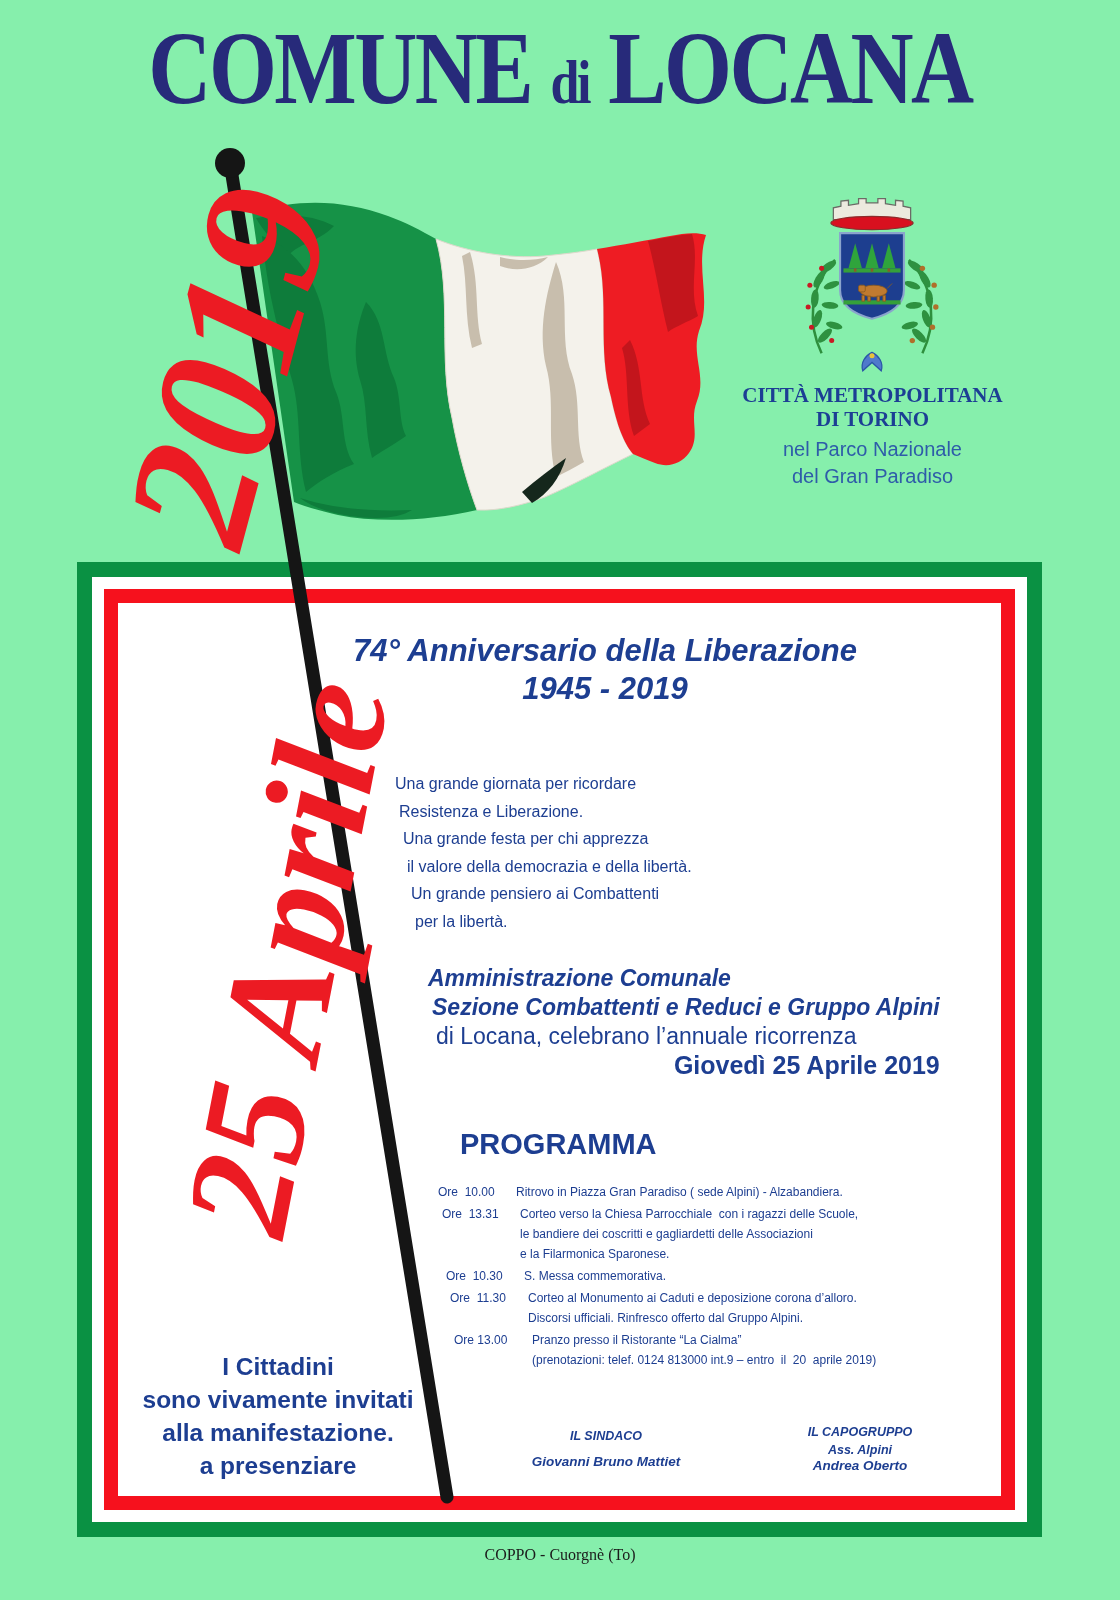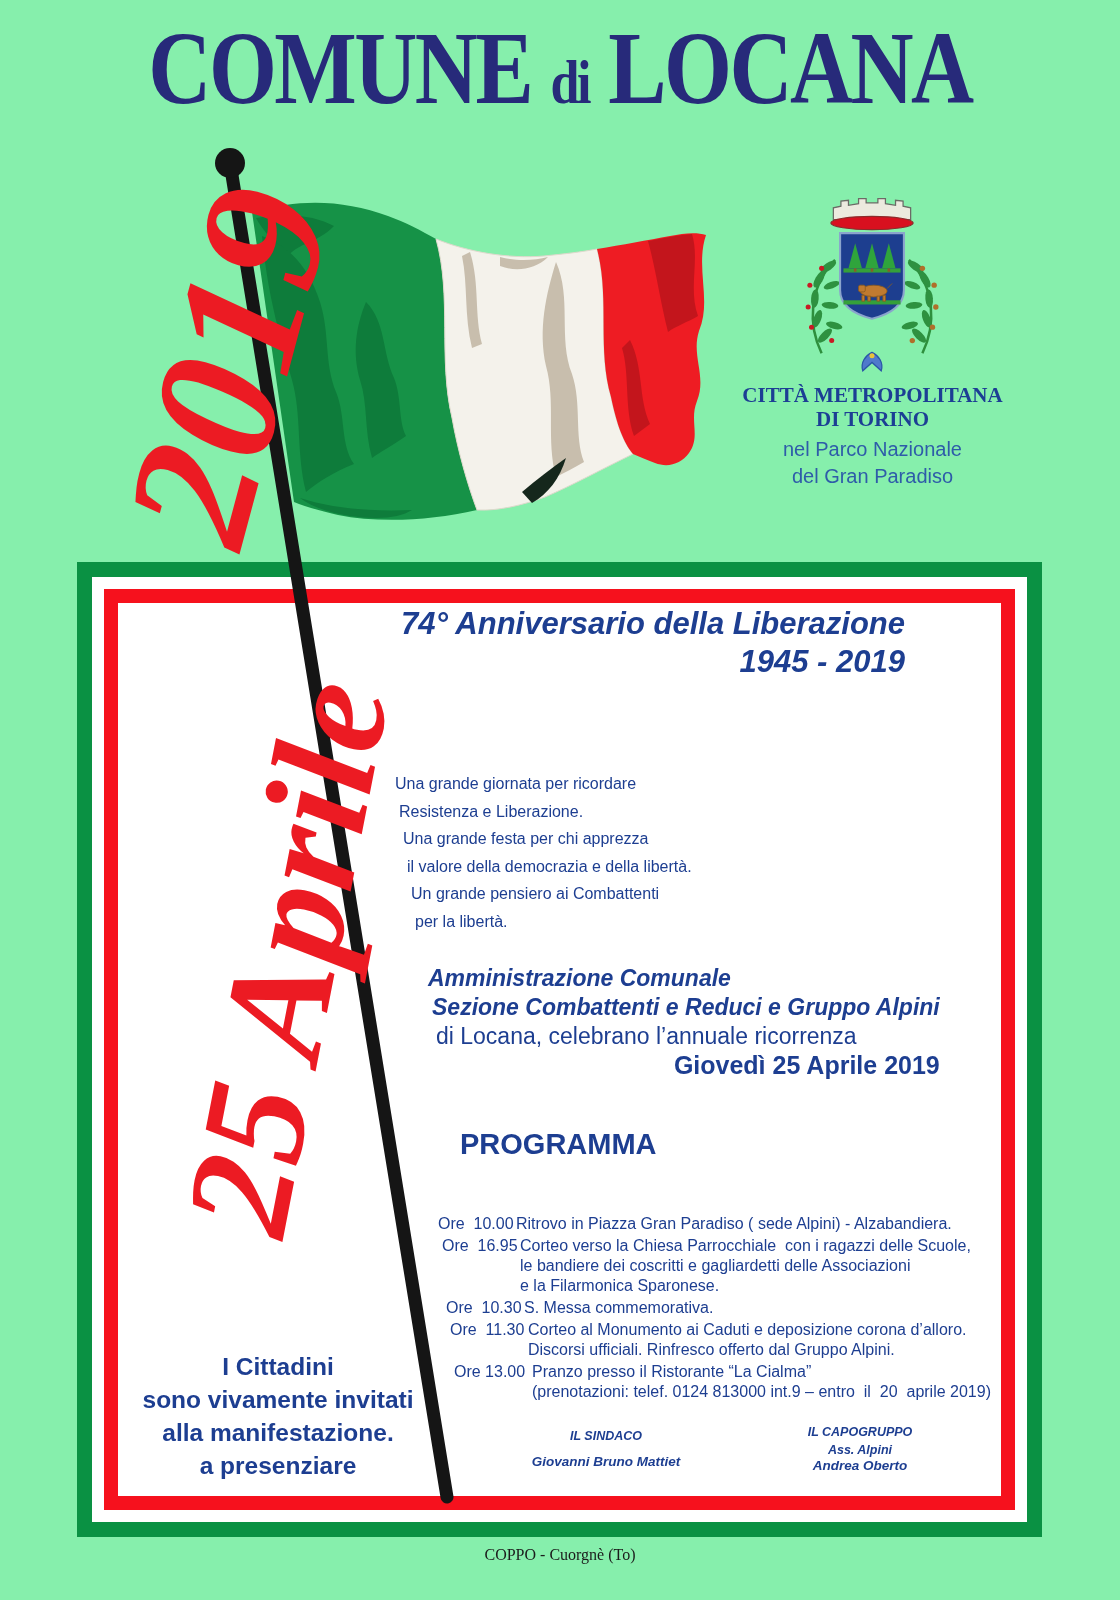--- a/index.html
+++ b/index.html
@@ -37,35 +37,35 @@
   .crest-org{font-family:"Liberation Serif",serif;font-weight:bold;color:#1c3e94;
              font-size:21px;line-height:24px;}
   .crest-park{color:#2e5ca9;font-size:20px;line-height:27px;}
   .crest-park.first{margin-top:5px;}
 
   
   .content{position:absolute;left:0;top:0;width:1120px;height:1600px;z-index:6;
            color:#1d3e91;pointer-events:none;}
   .pre{white-space:pre-wrap;}
 
-  .anniv{position:absolute;left:305px;top:605px;width:600px;text-align:right;
+  .anniv{position:absolute;left:305px;top:632px;width:600px;text-align:center;
          font-weight:bold;font-style:italic;font-size:31px;line-height:38px;}
   .intro{position:absolute;left:395px;top:770px;font-size:16px;line-height:27.5px;}
   .intro div{padding-left:0;}
   .intro .i1{padding-left:4px;} .intro .i2{padding-left:8px;}
   .intro .i3{padding-left:12px;} .intro .i4{padding-left:16px;} .intro .i5{padding-left:20px;}
 
   .organizers{position:absolute;left:428px;top:964px;font-size:23px;line-height:29px;}
   .org-bi{font-weight:bold;font-style:italic;}
   .org-l2{padding-left:4px;}
   .org-l3{padding-left:8px;}
   .org-l4{padding-left:12px;font-weight:bold;font-size:25px;text-align:right;}
 
   .prog-head{position:absolute;left:460px;top:1128px;font-weight:bold;font-size:29px;}
-  .program{position:absolute;left:438px;top:1214px;font-size:16px;line-height:20px;}
+  .program{position:absolute;left:438px;top:1182px;font-size:12px;line-height:20px;}
   .prog-entry{display:block;}
   .prog-entry + .prog-entry{margin-top:2px;}
   .prog-row{display:flex;}
   .ptime{flex:none;width:78px;}
   .pcont{padding-left:78px;}
   .e1{padding-left:4px;} .e2{padding-left:8px;} .e3{padding-left:12px;} .e4{padding-left:16px;}
 
   .invitation{position:absolute;left:122px;top:1350px;width:312px;text-align:center;
               font-weight:bold;font-size:24.5px;line-height:33px;}
 
@@ -240,21 +240,21 @@
 
     <div class="program">
       <div class="prog-entry">
         <div class="prog-row">
           <span class="ptime pre">Ore  10.00</span>
           <span class="pre">Ritrovo in Piazza Gran Paradiso ( sede Alpini) - Alzabandiera.</span>
         </div>
       </div>
       <div class="prog-entry e1">
         <div class="prog-row">
-          <span class="ptime pre">Ore  16.95</span>
+          <span class="ptime pre">Ore  13.31</span>
           <span class="pre">Corteo verso la Chiesa Parrocchiale  con i ragazzi delle Scuole,</span>
         </div>
         <div class="pcont pre">le bandiere dei coscritti e gagliardetti delle Associazioni</div>
         <div class="pcont pre">e la Filarmonica Sparonese.</div>
       </div>
       <div class="prog-entry e2">
         <div class="prog-row">
           <span class="ptime pre">Ore  10.30</span>
           <span class="pre">S. Messa commemorativa.</span>
         </div>

